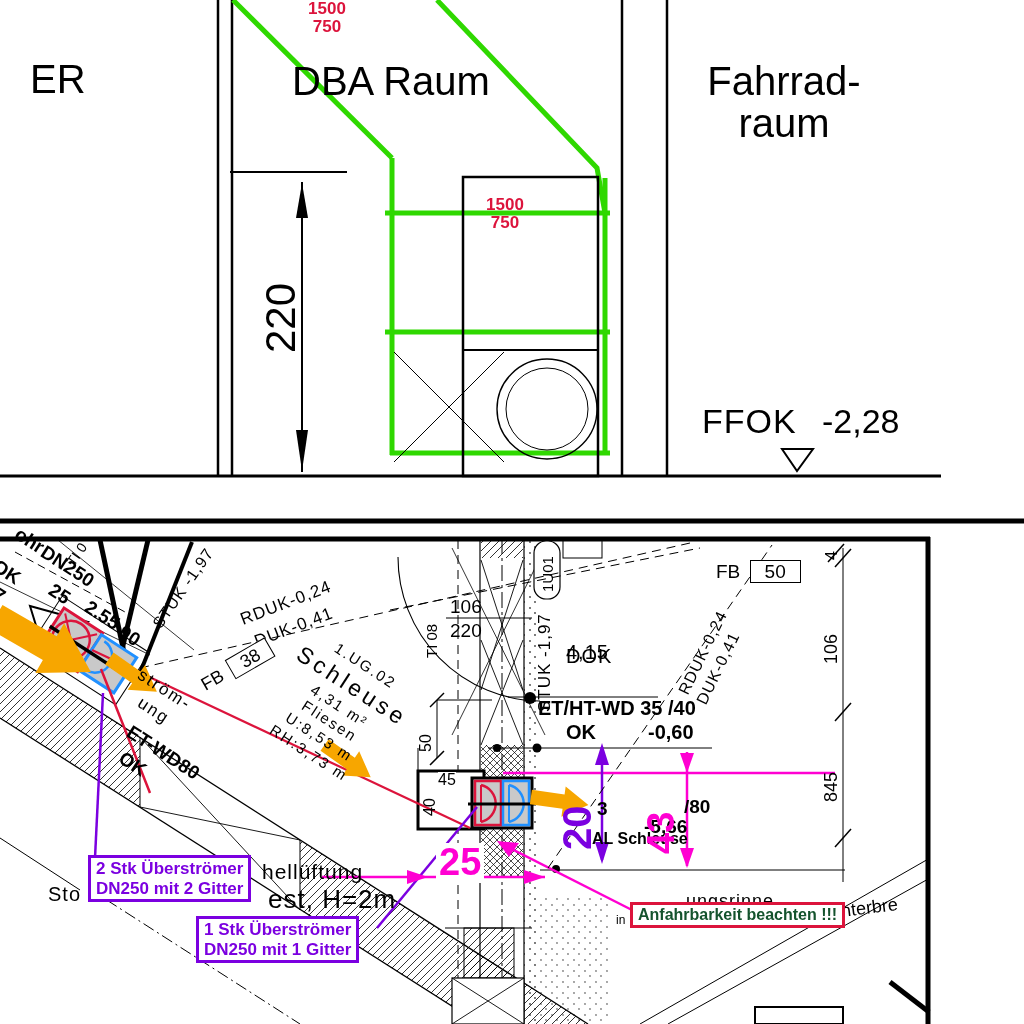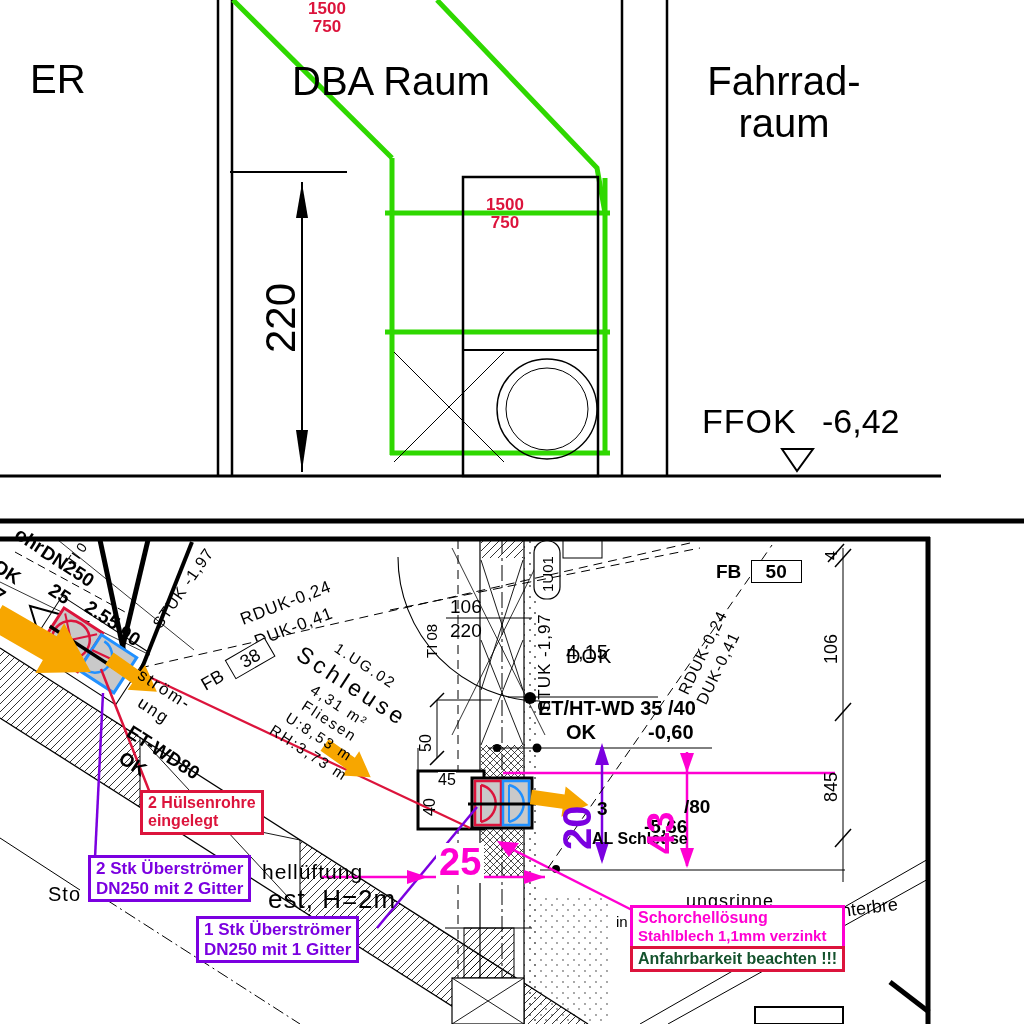--- a/index.html
+++ b/index.html
@@ -235,21 +235,21 @@
 <div class="t ctr b" style="left:292px;top:0px;width:70px;font-size:17px;color:#dc143c;">
   <div>1500</div>
   <div>750</div>
 </div>
 <div class="t ctr b" style="left:468px;top:196px;width:74px;font-size:17px;color:#dc143c;">
   <div>1500</div>
   <div>750</div>
 </div>
 <div class="t ctr" style="left:226px;top:296px;width:110px;height:44px;font-size:42px;transform:rotate(-90deg);transform-origin:center;">220</div>
 <div class="t" style="left:702px;top:404px;font-size:34px;letter-spacing:1px;">FFOK</div>
-<div class="t" style="left:822px;top:404px;font-size:34px;">-6,42</div>
+<div class="t" style="left:822px;top:404px;font-size:34px;">-2,28</div>
 
 <div class="t b" style="left:22px;top:524px;font-size:19px;transform:rotate(33deg);transform-origin:0 0;">ohr</div>
 <div class="t b" style="left:48px;top:542px;font-size:19px;transform:rotate(33deg);transform-origin:0 0;">DN250</div>
 <div class="t b" style="left:56px;top:580px;font-size:19px;transform:rotate(33deg);transform-origin:0 0;">25</div>
 <div class="t b" style="left:0px;top:556px;font-size:19px;transform:rotate(33deg);transform-origin:0 0;">OK</div>
 <div class="t b" style="left:0px;top:584px;font-size:19px;transform:rotate(33deg);transform-origin:0 0;">7</div>
 <div class="t b" style="left:92px;top:597px;font-size:19px;transform:rotate(33deg);transform-origin:0 0;">2.55</div>
 <div class="t b" style="left:126px;top:622px;font-size:19px;transform:rotate(33deg);transform-origin:0 0;">90</div>
 <div class="t" style="left:64px;top:560px;font-size:14px;transform:rotate(-55deg);transform-origin:0 0;">TI 0</div>
 <div class="t thin" style="left:150px;top:622px;font-size:16px;transform:rotate(-55deg);transform-origin:0 0;">STUK -1,97</div>
@@ -290,55 +290,47 @@
 <div class="t b" style="left:597px;top:799px;font-size:19px;">3</div>
 <div class="t b" style="left:684px;top:797px;font-size:19px;">/80</div>
 <div class="t b" style="left:644px;top:817px;font-size:19px;">-5,66</div>
 <div class="t b" style="left:592px;top:831px;font-size:16px;">AL Schleuse</div>
 <div class="t b" style="left:134px;top:722px;font-size:19px;transform:rotate(33deg);transform-origin:0 0;">ET-WD80</div>
 <div class="t b" style="left:126px;top:748px;font-size:19px;transform:rotate(33deg);transform-origin:0 0;">OK</div>
 
 <div class="t thin" style="left:676px;top:690px;font-size:16px;transform:rotate(-64deg);transform-origin:0 0;">RDUK-0,24</div>
 <div class="t thin" style="left:694px;top:700px;font-size:16px;transform:rotate(-64deg);transform-origin:0 0;">DUK-0,41</div>
 
-<div class="t" style="left:716px;top:562px;font-size:19px;font-weight:bold;">
+<div class="t" style="left:716px;top:562px;font-size:19px;">
   <span>FB</span>
   <span style="border:1.5px solid #000;background:#fff;padding:0 14px;margin-left:4px;">50</span>
 </div>
 
 <div class="t" style="left:824px;top:560px;font-size:16px;transform:rotate(-90deg);transform-origin:0 0;">4</div>
 <div class="t" style="left:822px;top:664px;font-size:18px;transform:rotate(-90deg);transform-origin:0 0;">106</div>
 <div class="t" style="left:822px;top:802px;font-size:18px;transform:rotate(-90deg);transform-origin:0 0;">845</div>
 <div class="t" style="left:418px;top:752px;font-size:16px;transform:rotate(-90deg);transform-origin:0 0;">50</div>
 <div class="t" style="left:438px;top:772px;font-size:16px;background:#fff;">45</div>
 <div class="t" style="left:422px;top:816px;font-size:16px;transform:rotate(-90deg);transform-origin:0 0;">40</div>
 <div class="t b" style="left:556px;top:850px;font-size:40px;color:#7b00e0;transform:rotate(-90deg);transform-origin:0 0;">20</div>
 <div class="t b" style="left:642px;top:854px;font-size:38px;color:#ff00d2;transform:rotate(-90deg);transform-origin:0 0;">43</div>
 <div class="t b" style="left:436px;top:843px;font-size:38px;color:#ff00d2;background:#fff;padding:0 3px;">25</div>
 
 <div class="t" style="left:48px;top:884px;font-size:20px;letter-spacing:1px;">Sto</div>
 <div class="t" style="left:262px;top:861px;font-size:21px;letter-spacing:1px;">hellüftung</div>
 <div class="t" style="left:268px;top:886px;font-size:26px;letter-spacing:1px;">est, H=2m</div>
 <div class="t" style="left:686px;top:892px;font-size:18px;letter-spacing:1px;">ungsrinne</div>
-<div class="t" style="left:616px;top:914px;font-size:15px;">in</div>
+<div class="t" style="left:616px;top:914px;font-size:12px;">in</div>
 <div class="t" style="left:840px;top:902px;font-size:18px;transform:rotate(-7deg);transform-origin:0 0;">nterbre</div>
 
-<div class="box crimson" style="left:140px;top:790px;font-size:16px;">
-  <div>2 Hülsenrohre</div>
-  <div>eingelegt</div>
-</div>
 <div class="box purple" style="left:88px;top:855px;font-size:17px;">
   <div>2 Stk Überströmer</div>
   <div>DN250 mit 2 Gitter</div>
 </div>
 <div class="box purple" style="left:196px;top:916px;font-size:17px;">
   <div>1 Stk Überströmer</div>
   <div>DN250 mit 1 Gitter</div>
 </div>
 <div style="position:absolute;left:630px;top:905px;">
-  <div class="box magenta" style="position:relative;font-size:16px;">
-    <div>Schorchellösung</div>
-    <div style="font-size:15px;">Stahlblech 1,1mm verzinkt</div>
-  </div>
   <div class="box crimson" style="position:relative;margin-top:-3px;font-size:16px;color:#14532d;">Anfahrbarkeit beachten !!!</div>
 </div>
 
 </div>
 
 </body></html>

